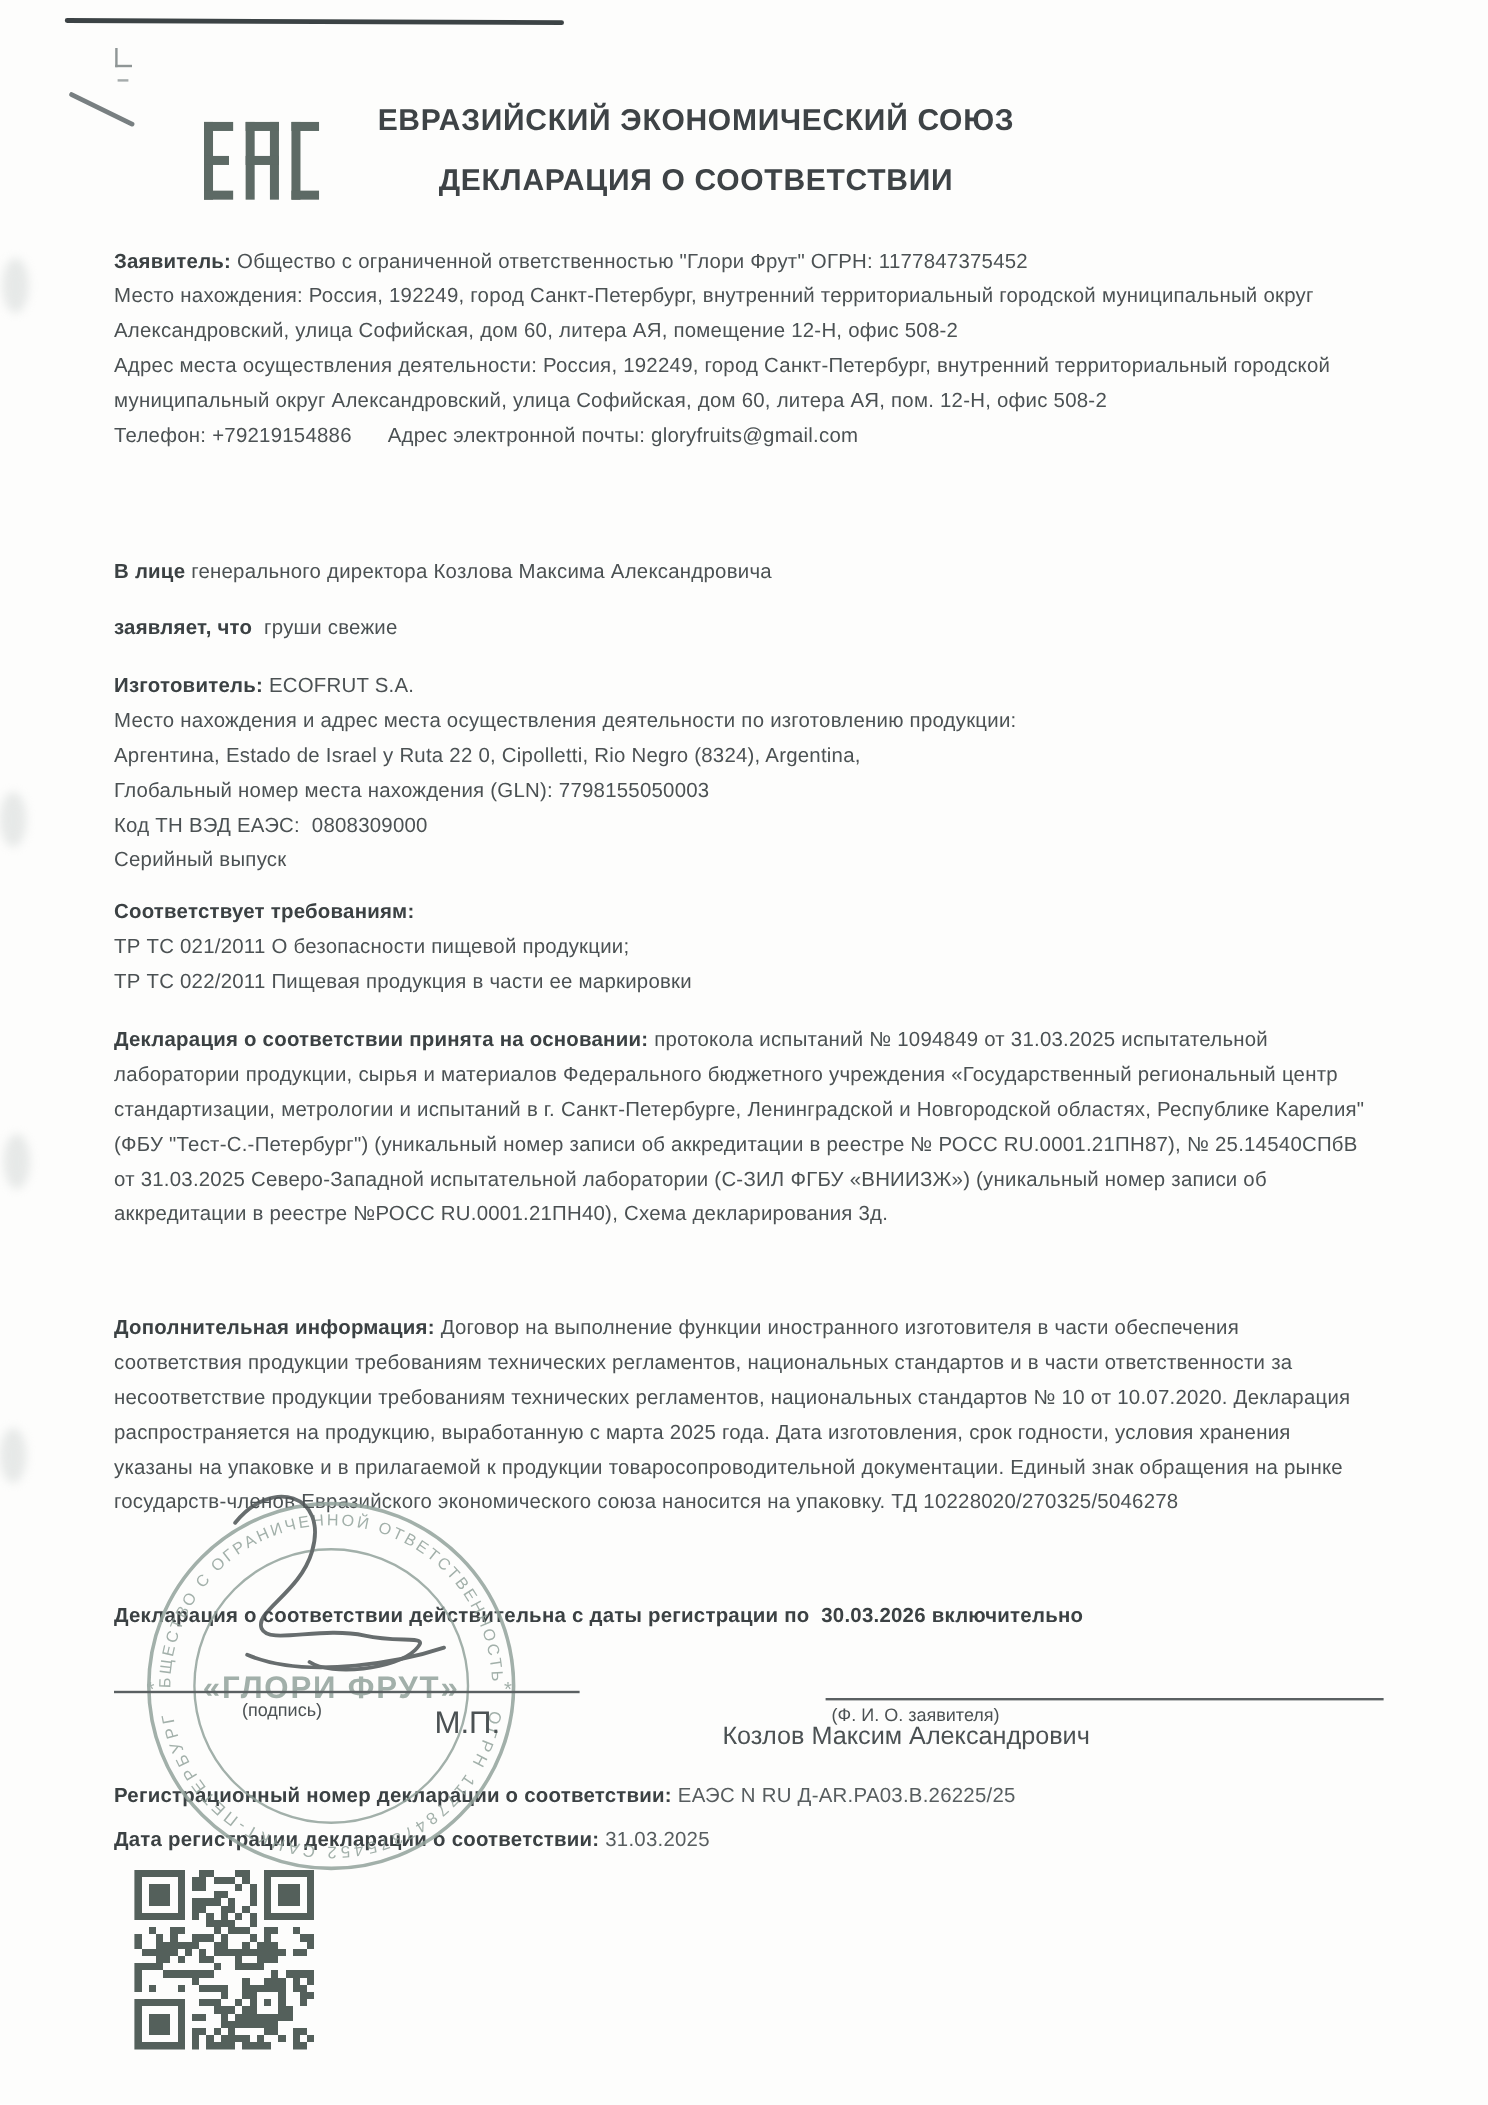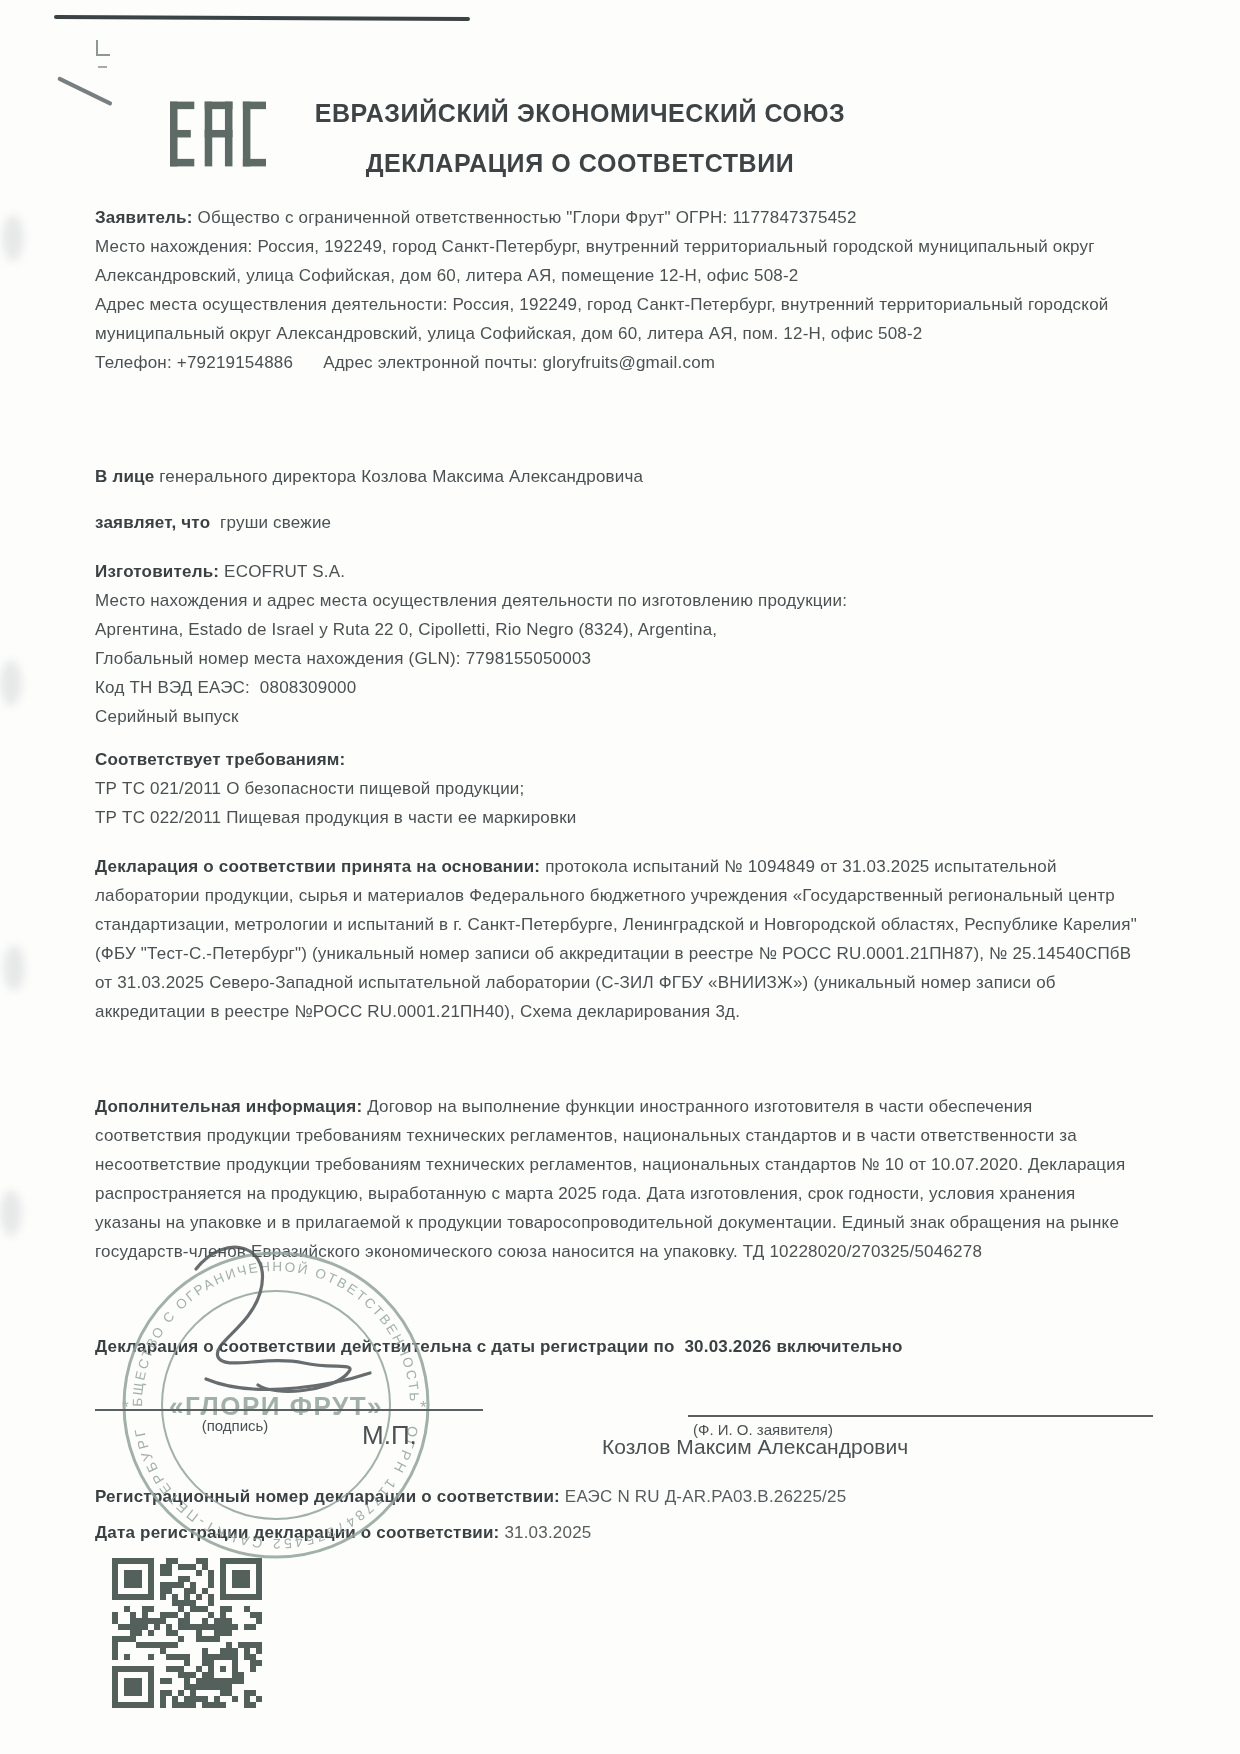--- a/index.html
+++ b/index.html
@@ -20,21 +20,21 @@
   .cm-h{position:absolute;left:96px;top:54px;width:14px;height:2px;background:#8f9696;}
   .cm-d{position:absolute;left:98px;top:66px;width:9px;height:2px;background:#a5abab;}
   .pen-stroke{position:absolute;left:58px;top:76px;width:60px;height:3.5px;
               background:#787f81;border-radius:2px;transform:rotate(26deg);
               transform-origin:left center;}
   .smudge{position:absolute;width:22px;height:46px;background:#ccd1d0;
           opacity:.45;filter:blur(4px);border-radius:50%;}
 
   
   .eac-logo{position:absolute;left:170px;top:78px;width:96px;height:112px;}
-  .titles{position:absolute;left:250px;top:86px;width:660px;text-align:center;margin-top:13px;}
+  .titles{position:absolute;left:250px;top:86px;width:660px;text-align:center;}
   .title1,.title2{font-size:25px;font-weight:bold;color:#3e4346;letter-spacing:.6px;}
   .title2{margin-top:21px;}
 
   
   .content{position:absolute;left:95px;top:0;width:1058px;}
   .content p{position:absolute;left:0;right:12px;font-size:17px;line-height:29px;
              letter-spacing:.2px;}
   b{color:var(--ink-bold);}
   .val{color:var(--ink-light);}
   .email-label{margin-left:30px;}

